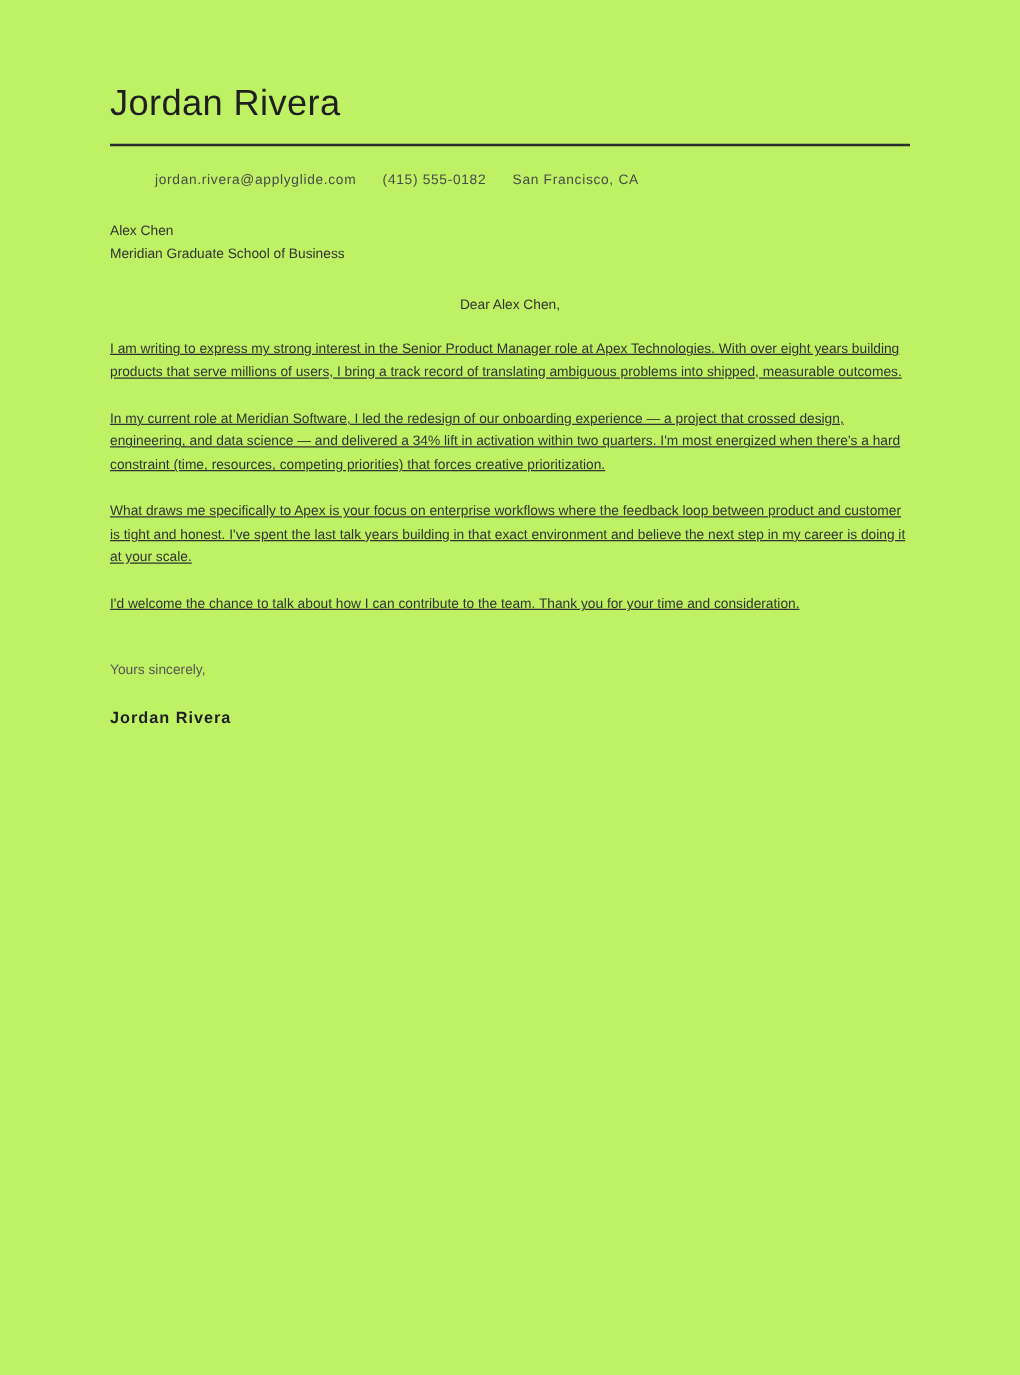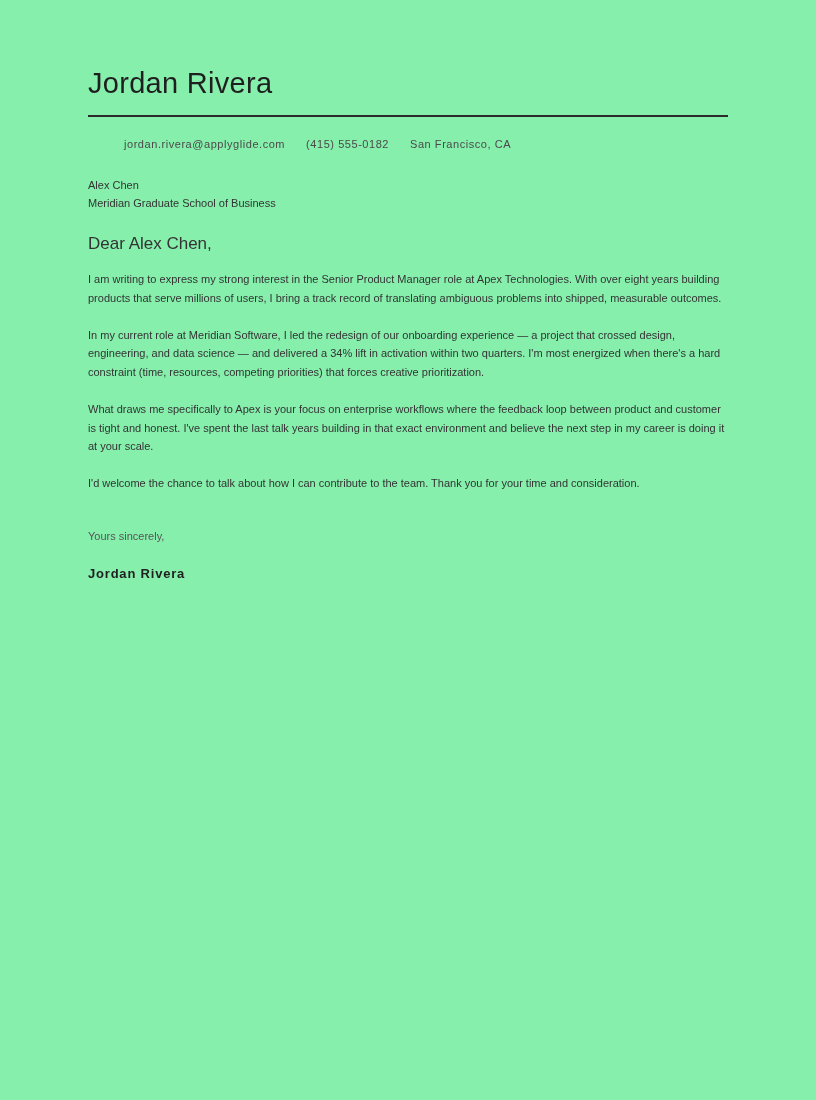--- a/index.html
+++ b/index.html
@@ -12,21 +12,21 @@
     width: 816px;
     height: 1100px;
     font-family: "Liberation Sans", sans-serif;
     color: #333333;
     overflow: hidden;
   }
   .page {
     width: 816px;
     height: 1100px;
     padding: 66px 88px 0 88px;
-    background: #86efac;
+    background: #bef264;
   }
 
   
   .sender-name {
     font-size: 29px;
     font-weight: 400;
     color: #1f1f1f;
     letter-spacing: 0.3px;
     line-height: 34px;
     margin: 0;
@@ -62,30 +62,32 @@
   .recipient {
     margin-top: 25px;
     font-size: 11px;
     line-height: 18px;
     color: #333333;
   }
 
   
   .salutation {
     margin: 23px 0 17px 0;
-    font-size: 17px;
+    font-size: 11px;
     line-height: 18.6px;
     color: #333333;
+    text-align: center;
   }
   .para {
     margin: 0 0 18.5px 0;
     font-size: 11px;
     line-height: 18.6px;
     color: #333333;
     max-width: 640px;
+    text-decoration: underline;
   }
 
   
   .closing {
     margin: 34px 0 17px 0;
     font-size: 11px;
     line-height: 18.6px;
     color: #555555;
   }
   .signature {

